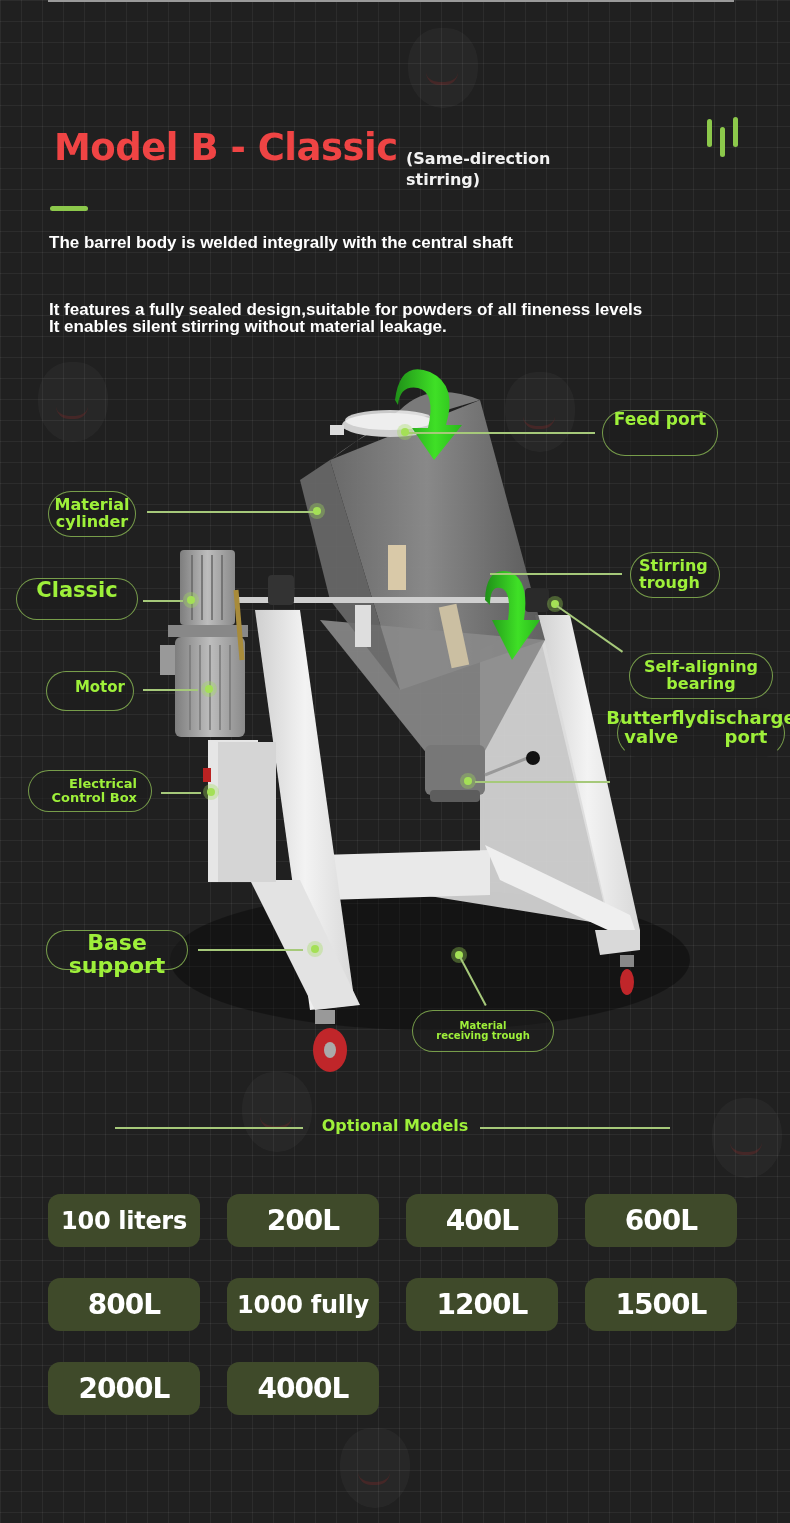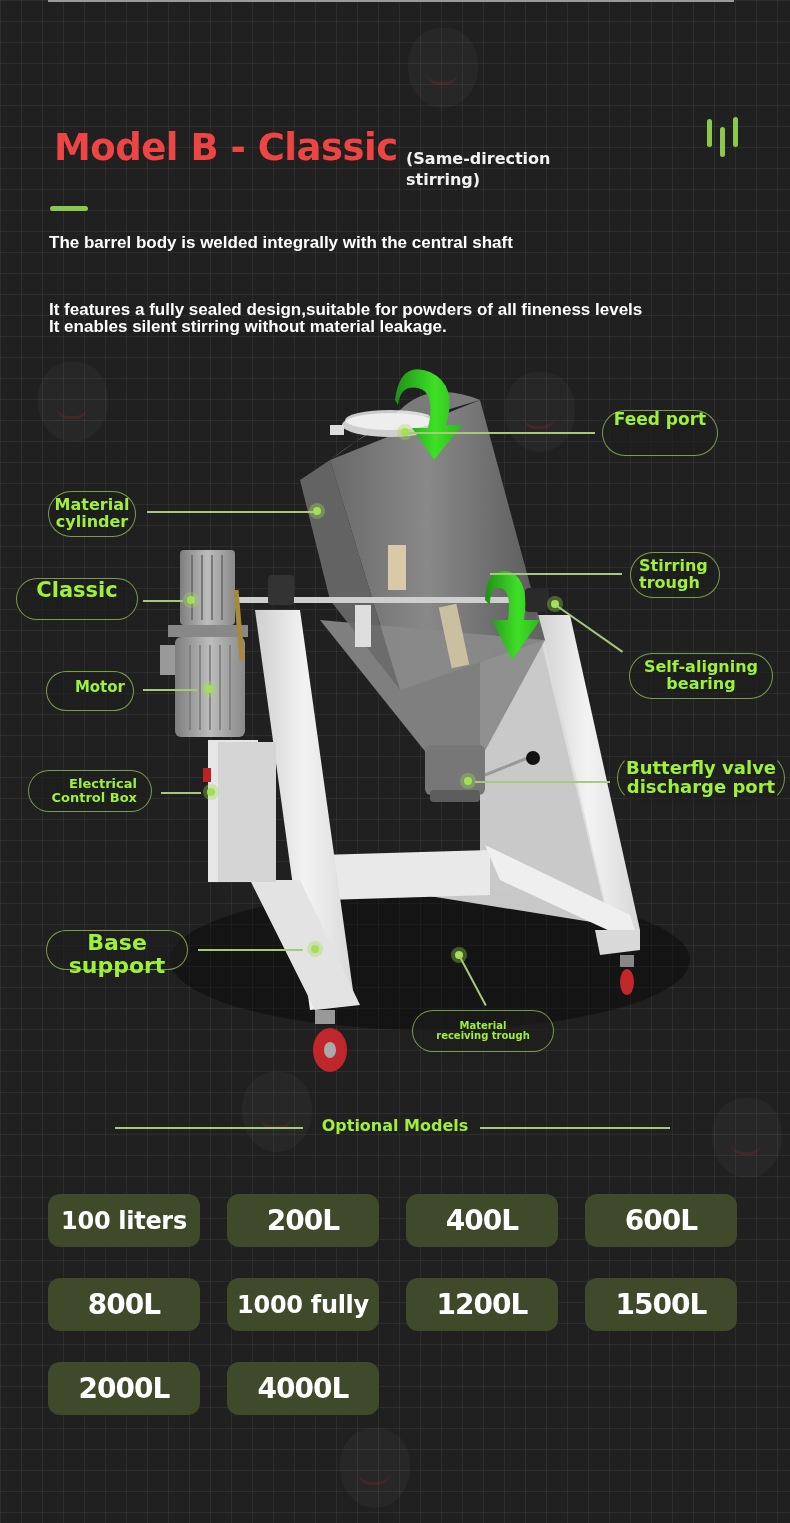--- a/index.html
+++ b/index.html
@@ -213,21 +213,21 @@
   <span>Self-aligning</span>
   <span>bearing</span>
 </div>
 <div class="callout" style="left:46px;top:671px;width:88px;height:40px;font-size:15px;justify-content:flex-end;padding-right:8px;padding-top:8px;">
   <span>Motor</span>
 </div>
 <div class="callout" style="left:28px;top:770px;width:124px;height:42px;font-size:13px;flex-direction:column;align-items:flex-end;padding-right:14px;">
   <span>Electrical</span>
   <span>Control Box</span>
 </div>
-<div class="callout" style="left:617px;top:753px;width:168px;height:50px;font-size:18px;flex-direction:column;border-top-color:transparent;border-bottom-color:transparent;background:rgba(30,30,30,0.4);">
+<div class="callout" style="left:617px;top:708px;width:168px;height:50px;font-size:18px;flex-direction:row;border-top-color:transparent;border-bottom-color:transparent;background:rgba(30,30,30,0.4);">
   <span>Butterfly valve</span>
   <span>discharge port</span>
 </div>
 <div class="callout" style="left:46px;top:930px;width:142px;height:40px;font-size:22px;">
   <span>Base support</span>
 </div>
 <div class="callout" style="left:412px;top:1010px;width:142px;height:42px;font-size:10px;flex-direction:column;">
   <span>Material</span>
   <span>receiving trough</span>
 </div>

